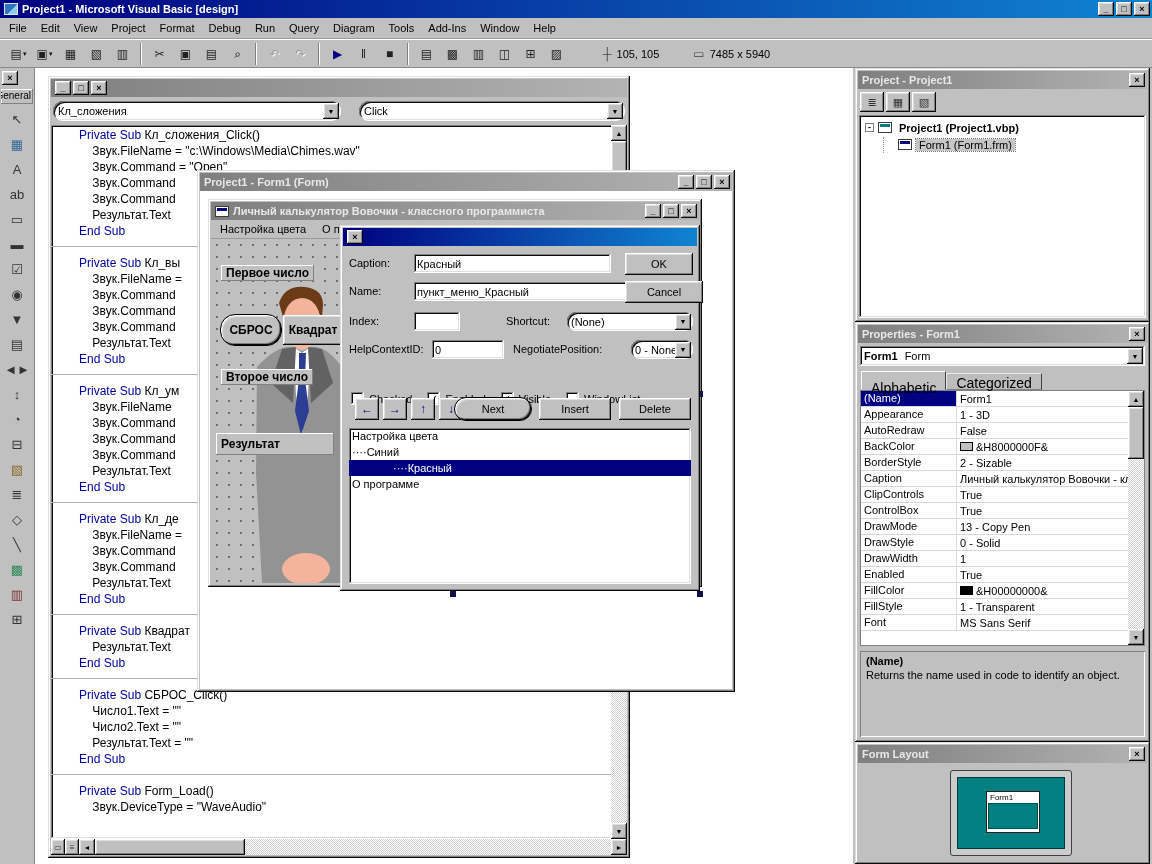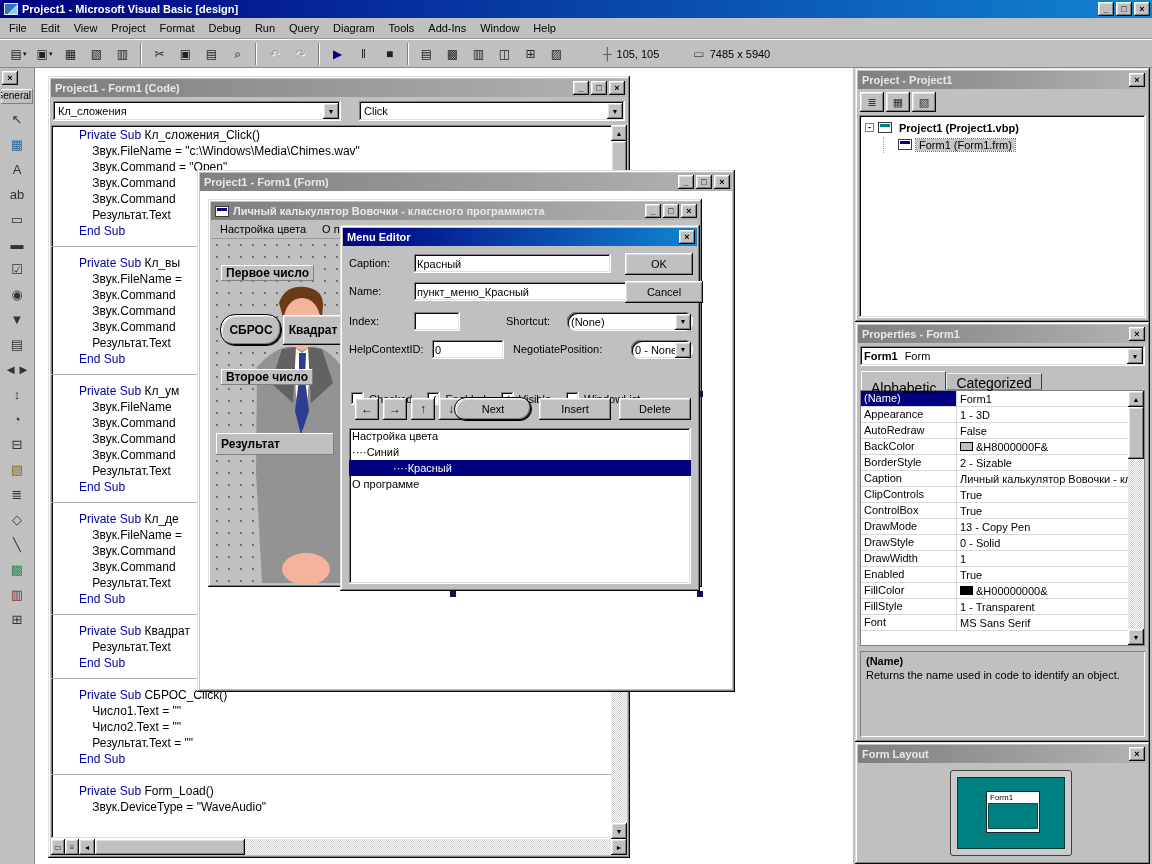--- a/index.html
+++ b/index.html
@@ -38,21 +38,21 @@
 #tbx-tab{height:15px;margin:3px 1px 1px;background:#c0c0c0;box-shadow:inset -1px -1px #808080,inset 1px 1px #fff;font-size:10px;padding:1px 2px;overflow:hidden;white-space:nowrap;direction:rtl;}
 #toolbox-tools{display:flex;flex-direction:column;align-items:center;margin-top:3px;}
 .tool{width:28px;height:25px;display:flex;align-items:center;justify-content:center;font-size:13px;color:#333;}
 
 
 #mdi{position:absolute;left:35px;top:68px;width:817px;height:796px;background:#fff;}
 
 
 #code-window{left:48px;top:76px;width:582px;height:782px;z-index:2;display:flex;flex-direction:column;}
 .crow{display:flex;gap:18px;padding:4px 2px;flex:none;}
-.combo{display:flex;align-items:center;height:20px;background:#fff;box-shadow:inset -1px -1px #fff,inset 1px 1px #808080,inset -2px -2px #dfdfdf,inset 2px 2px #0a0a0a;}
+.combo{display:flex;align-items:center;height:20px;background:#fff;box-shadow:inset -1px -1px #fff,inset 1px 1px #808080,inset -2px -2px #dfdfdf,inset 2px 2px #0a0a0a;border-radius:10px;}
 .combo .cval{flex:1;padding:0 5px;font-size:11px;white-space:nowrap;overflow:hidden;}
 .cbtn{width:16px;height:16px;margin-right:2px;font-size:7px;flex:none;}
 .code-wrap{position:relative;flex:1;margin:0;overflow:hidden;}
 #code-text{position:absolute;left:0;top:2px;right:16px;bottom:0;padding-left:28px;font-size:12px;line-height:16px;white-space:pre;overflow:hidden;}
 .cl{height:16px;}
 .kw{color:#00009b;}
 .proc-sep{height:16px;position:relative;}
 .proc-sep::after{content:"";position:absolute;left:-28px;right:0;top:7px;border-top:1px solid #aeaeae;}
 .sb-v{position:absolute;right:0;top:0;bottom:0;width:16px;background:repeating-conic-gradient(#fff 0 25%,#cfcfcf 0 50%) 0 0/2px 2px;}
 .sb-h{position:relative;flex:1;height:16px;background:repeating-conic-gradient(#fff 0 25%,#cfcfcf 0 50%) 0 0/2px 2px;}
@@ -313,21 +313,20 @@
           <span class="tool-g" style="color: rgb(128, 48, 48);">▥</span>
         </div>
         <div class="tool">
           <span class="tool-g">⊞</span>
         </div>
       </div>
   </div>
 
   <div id="code-window" class="window">
     <div class="titlebar tb-inactive">
-      <span class="tb-title">Project1 - Form1 (Code)</span>
       <span id="code-caps" class="caps">
           <span class="cap-btn">_</span>
           <span class="cap-btn">□</span>
           <span class="cap-btn">×</span>
         </span>
     </div>
     <div class="crow">
       <div class="combo" style="width:288px;">
         <span class="cval">Кл_сложения</span>
         <span class="cbtn btn">▼</span>
@@ -400,21 +399,20 @@
         </div>
       </div>
       <span class="handle" style="left:250px;top:400px;"></span>
       <span class="handle" style="left:497px;top:400px;"></span>
       <span class="handle" style="left:497px;top:200px;"></span>
     </div>
   </div>
 
   <div id="menu-editor" class="window">
     <div class="titlebar tb-active">
-      <span class="tb-title">Menu Editor</span>
       <span id="me-caps" class="caps">
           <span class="cap-btn">×</span>
         </span>
     </div>
     <div class="me-body">
       <span class="melabel" style="left:6px;top:11px;">Caption:</span>
       <input class="tin" style="left: 71px; top: 8px; width: 197px;" value="Красный">
       <span class="me-btn btn" style="left:282px;top:7px;width:68px;">OK</span>
 
       <span class="melabel" style="left:6px;top:39px;">Name:</span>

